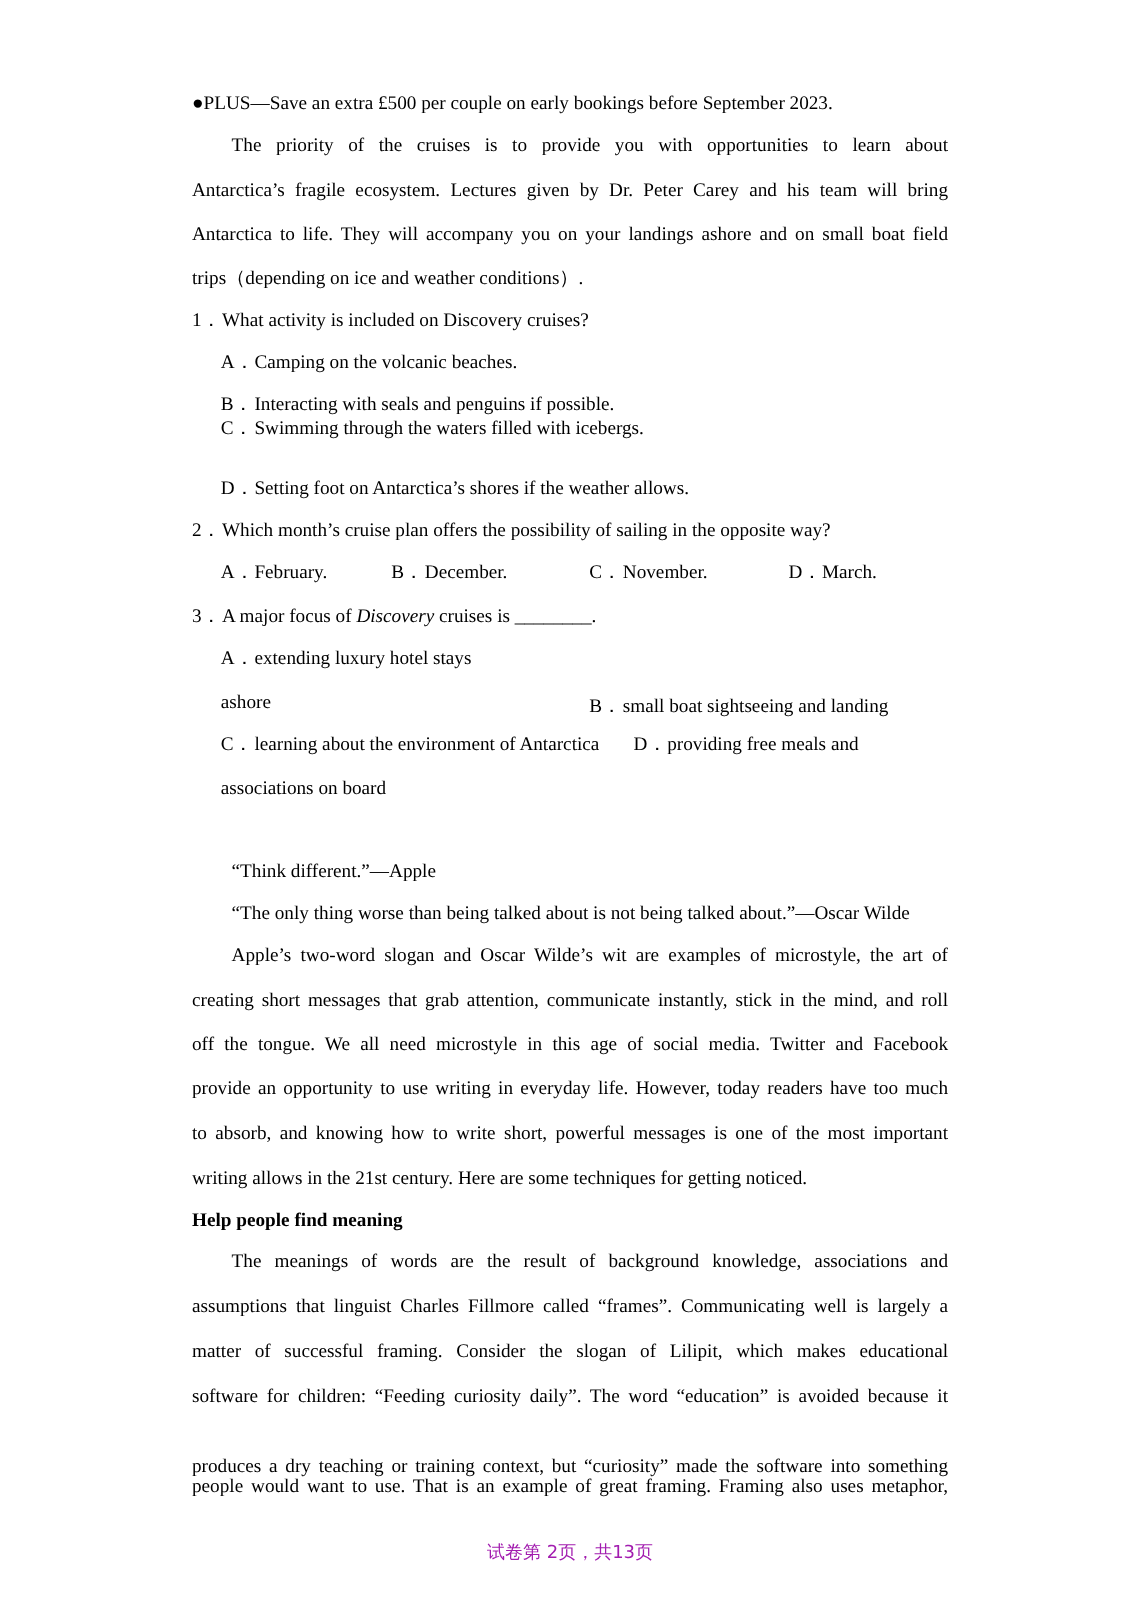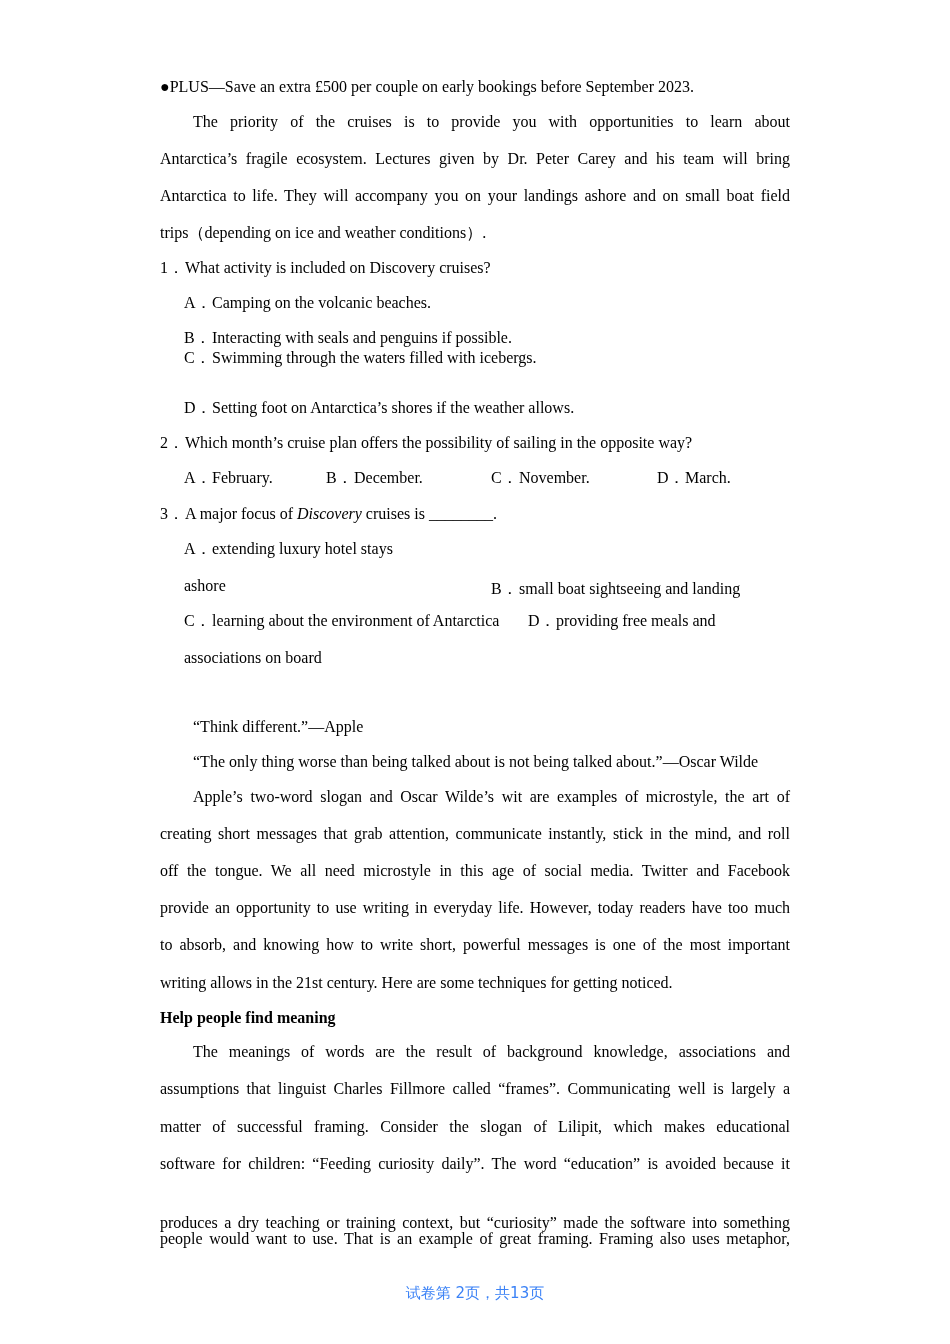--- a/index.html
+++ b/index.html
@@ -56,21 +56,21 @@
       white-space: nowrap;
     }
     .footer {
       position: absolute;
       left: 0;
       width: 950px;
       top: 1284px;
       text-align: center;
       font-family: "DejaVu Sans", sans-serif;
       font-size: 15px;
-      color: #3b82f6;
+      color: #a21caf;
     }
     i { font-style: italic; }
   </style>
 </head>
 <body>
 
 <div class="page">
 
   <div class="line" style="top:77px;">●PLUS—Save an extra £500 per couple on early bookings before September 2023.</div>
 

